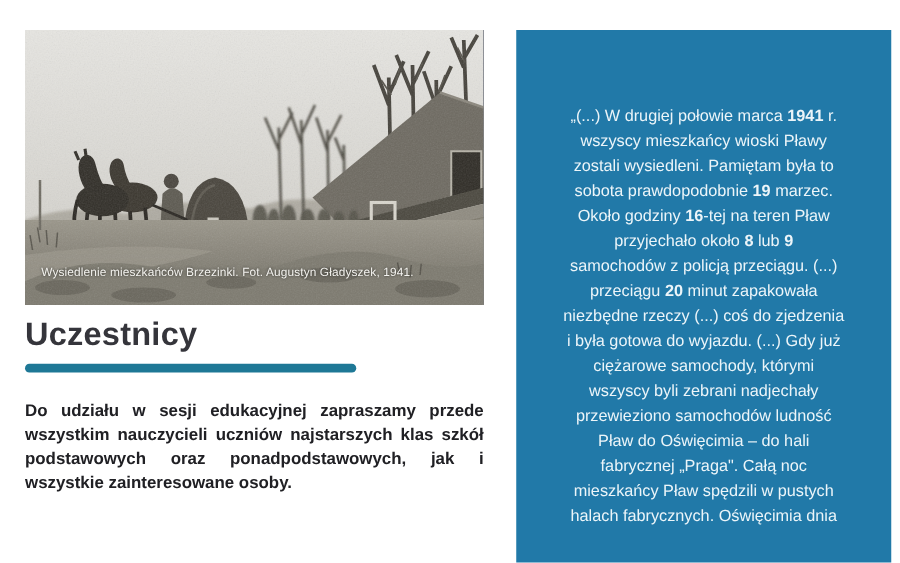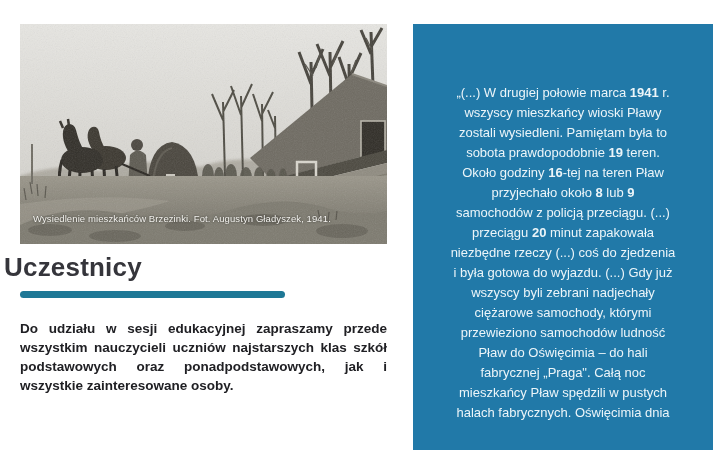--- a/index.html
+++ b/index.html
@@ -24,21 +24,21 @@
     overflow:hidden;background:#0f172a;
   }
   .photo svg{display:block;width:100%;height:100%;}
   .photo-caption{
     position:absolute;left:13px;bottom:20px;
     color:#f4f3ef;font-size:9.5px;letter-spacing:.1px;
     text-shadow:0 0 2px rgba(40,40,36,.9);
     white-space:nowrap;
   }
   .heading{
-    position:absolute;left:4px;top:252px;
+    position:absolute;left:20px;top:252px;
     font-size:26px;font-weight:700;color:var(--heading_color);
     letter-spacing:.2px;
   }
   .heading-rule{
     position:absolute;left:20px;top:291px;width:265px;height:7px;
     background:var(--underline_teal);border-radius:4px;
   }
   .intro{
     position:absolute;left:20px;top:319px;width:367px;
     font-size:13.5px;line-height:19px;font-weight:700;
@@ -179,28 +179,28 @@
 
 <h1 class="heading">Uczestnicy</h1>
 <div class="heading-rule"></div>
 <p class="intro">Do udziału w sesji edukacyjnej zapraszamy przede wszystkim nauczycieli uczniów najstarszych klas szkół podstawowych oraz ponadpodstawowych, jak i wszystkie zainteresowane osoby.</p>
 
 <aside class="quote-panel">
   <div class="quote-lines">
       <div class="qline"><span>„(...) W drugiej połowie marca </span><span class="qb">1941</span><span> r.</span></div>
       <div class="qline"><span>wszyscy mieszkańcy wioski Pławy</span></div>
       <div class="qline"><span>zostali wysiedleni. Pamiętam była to</span></div>
-      <div class="qline"><span>sobota prawdopodobnie </span><span class="qb">19</span><span> teren.</span></div>
+      <div class="qline"><span>sobota prawdopodobnie </span><span class="qb">19</span><span> marzec.</span></div>
       <div class="qline"><span>Około godziny </span><span class="qb">16</span><span>-tej na teren Pław</span></div>
       <div class="qline"><span>przyjechało około </span><span class="qb">8</span><span> lub </span><span class="qb">9</span></div>
       <div class="qline"><span>samochodów z policją przeciągu. (...)</span></div>
       <div class="qline"><span>przeciągu </span><span class="qb">20</span><span> minut zapakowała</span></div>
       <div class="qline"><span>niezbędne rzeczy (...) coś do zjedzenia</span></div>
       <div class="qline"><span>i była gotowa do wyjazdu. (...) Gdy już</span></div>
+      <div class="qline"><span>ciężarowe samochody, którymi</span></div>
       <div class="qline"><span>wszyscy byli zebrani nadjechały</span></div>
-      <div class="qline"><span>ciężarowe samochody, którymi</span></div>
       <div class="qline"><span>przewieziono samochodów ludność</span></div>
       <div class="qline"><span>Pław do Oświęcimia – do hali</span></div>
       <div class="qline"><span>fabrycznej „Praga". Całą noc</span></div>
       <div class="qline"><span>mieszkańcy Pław spędzili w pustych</span></div>
       <div class="qline"><span>halach fabrycznych. Oświęcimia dnia</span></div>
     </div>
 </aside>
 
 </body></html>

